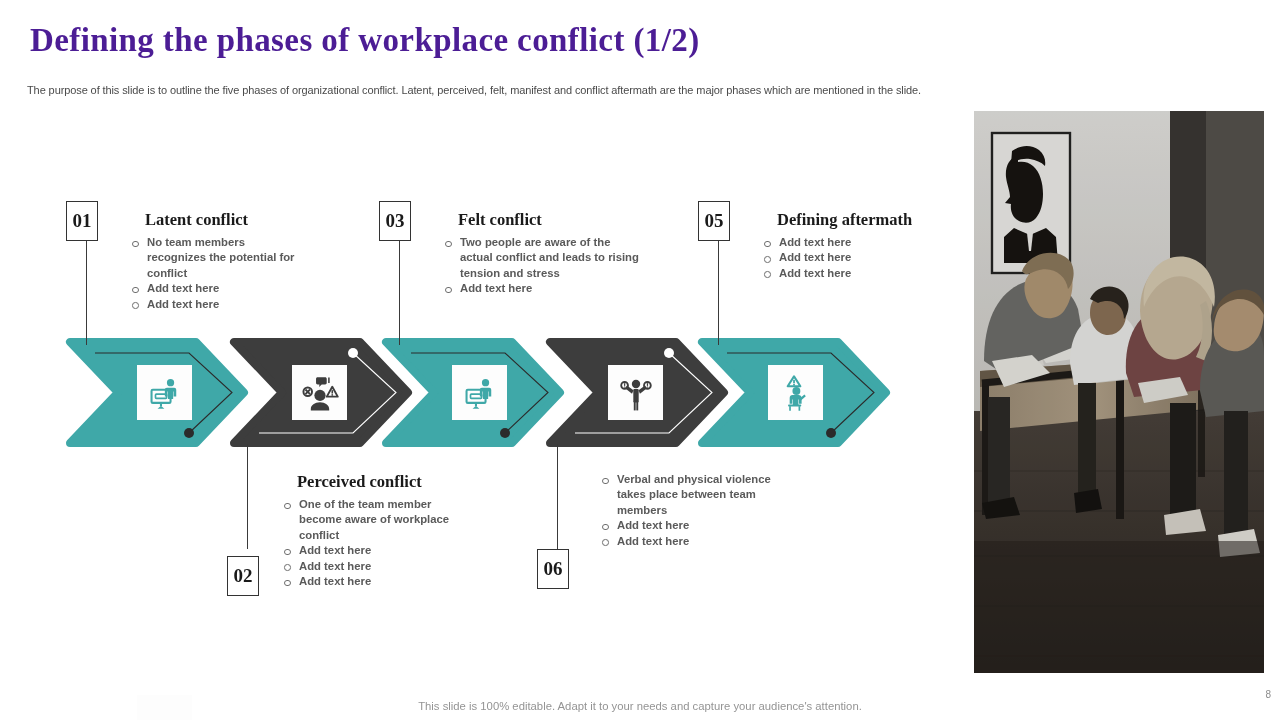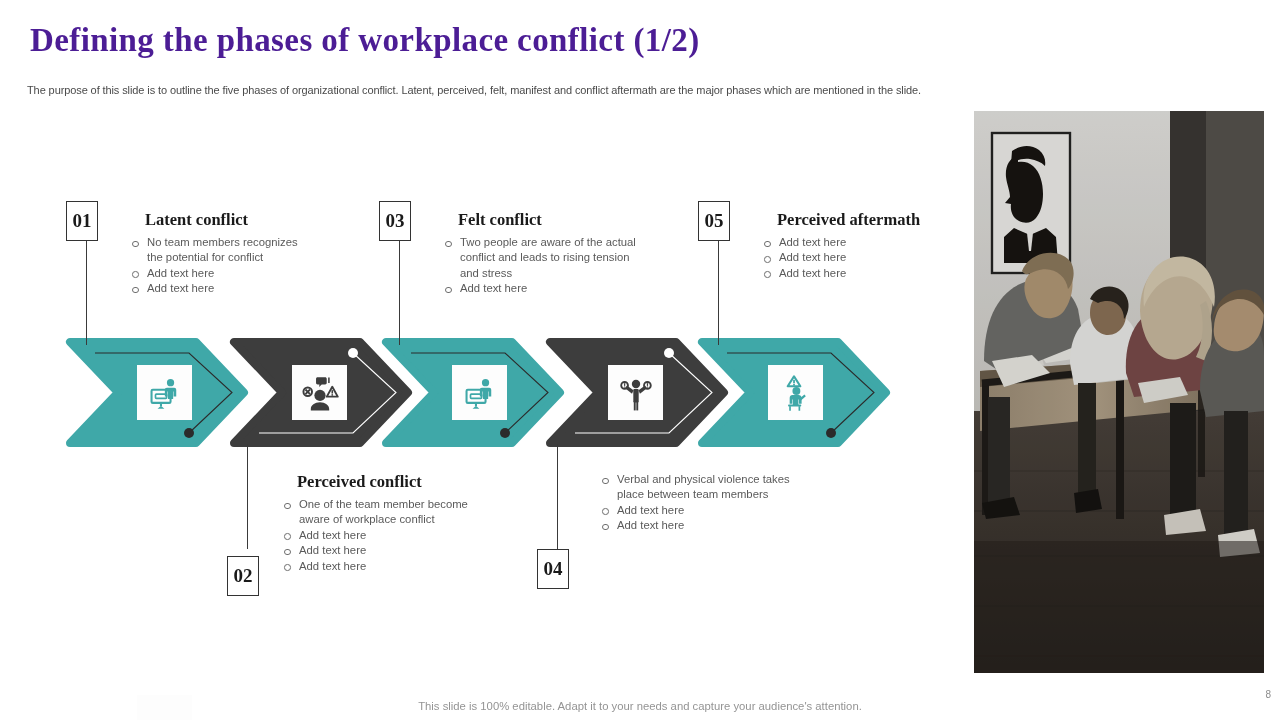--- a/index.html
+++ b/index.html
@@ -34,21 +34,21 @@
     display: flex; align-items: center; justify-content: center;
     font-family: "Liberation Serif", serif;
     font-size: 19px; font-weight: 700; color: #1a1a1a;
     z-index: 6;
   }
   .phase-head {
     font-family: "Liberation Serif", serif;
     font-size: 16.5px; font-weight: 700; color: #1a1a1a;
     margin-bottom: 5px; white-space: nowrap; margin-left: 15px;
   }
-  .bullets { list-style: none; }
+  .bullets { list-style: none; font-weight: bold; }
   .bullets li {
     position: relative;
     padding-left: 17px;
     font-size: 11.3px; line-height: 15.4px;
     color: #5a5a5a;
   }
   .bullets li::before {
     content: "";
     position: absolute; left: 2px; top: 5.5px;
     width: 4.6px; height: 4.6px;
@@ -226,40 +226,40 @@
   <div class="phase-block" style="left:443px; top:210px; width:200px;">
     <div class="phase-head">Felt conflict</div>
     <ul class="bullets">
       <li>Two people are aware of the actual conflict and leads to rising tension and stress</li>
       <li>Add text here</li>
     </ul>
   </div>
 
   <div class="num-box" style="left:698px; top:201px;">05</div>
   <div class="phase-block" style="left:762px; top:210px; width:196px;">
-    <div class="phase-head">Perceived aftermath</div>
+    <div class="phase-head">Defining aftermath</div>
     <ul class="bullets">
       <li>Add text here</li>
       <li>Add text here</li>
       <li>Add text here</li>
     </ul>
   </div>
 
   <div class="num-box" style="left:227px; top:556px;">02</div>
   <div class="phase-block" style="left:282px; top:472px; width:190px;">
     <div class="phase-head">Perceived conflict</div>
     <ul class="bullets">
       <li>One of the team member become aware of workplace conflict</li>
       <li>Add text here</li>
       <li>Add text here</li>
       <li>Add text here</li>
     </ul>
   </div>
 
-  <div class="num-box" style="left:537px; top:549px;">04</div>
+  <div class="num-box" style="left:537px; top:549px;">06</div>
   <div class="phase-block" style="left:600px; top:472px; width:200px;">
     <ul class="bullets">
       <li>Verbal and physical violence takes place between team members</li>
       <li>Add text here</li>
       <li>Add text here</li>
     </ul>
   </div>
 
   <div class="photo">
     <svg viewBox="0 0 290 562" preserveAspectRatio="none">

